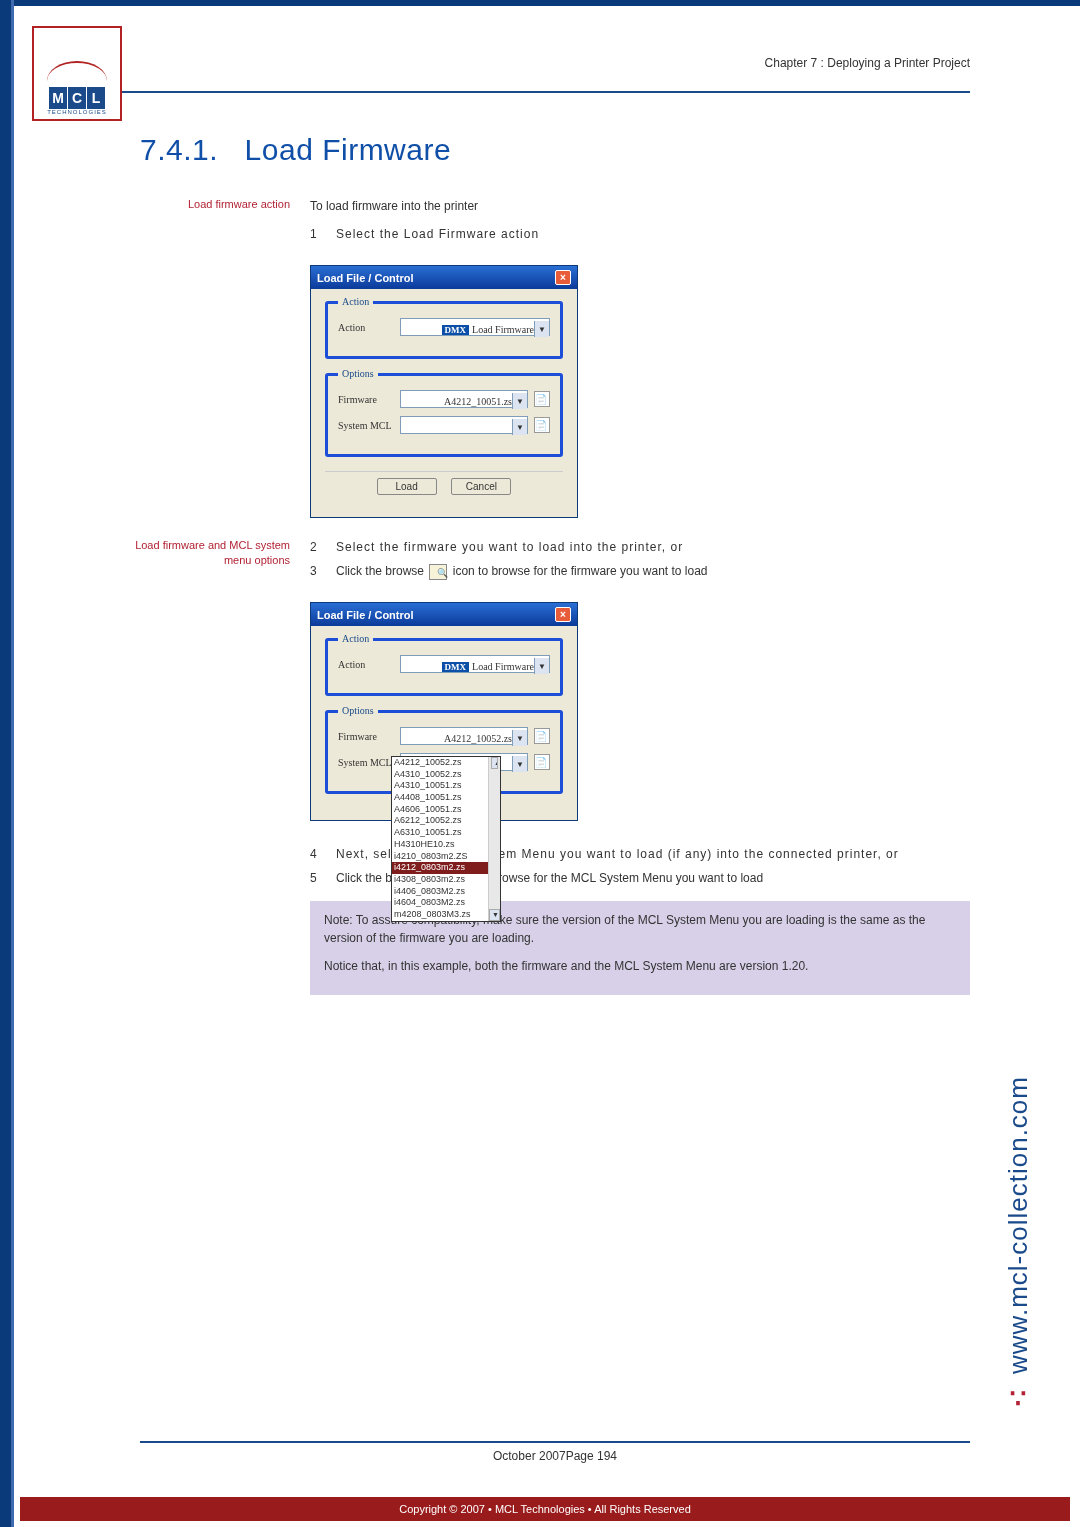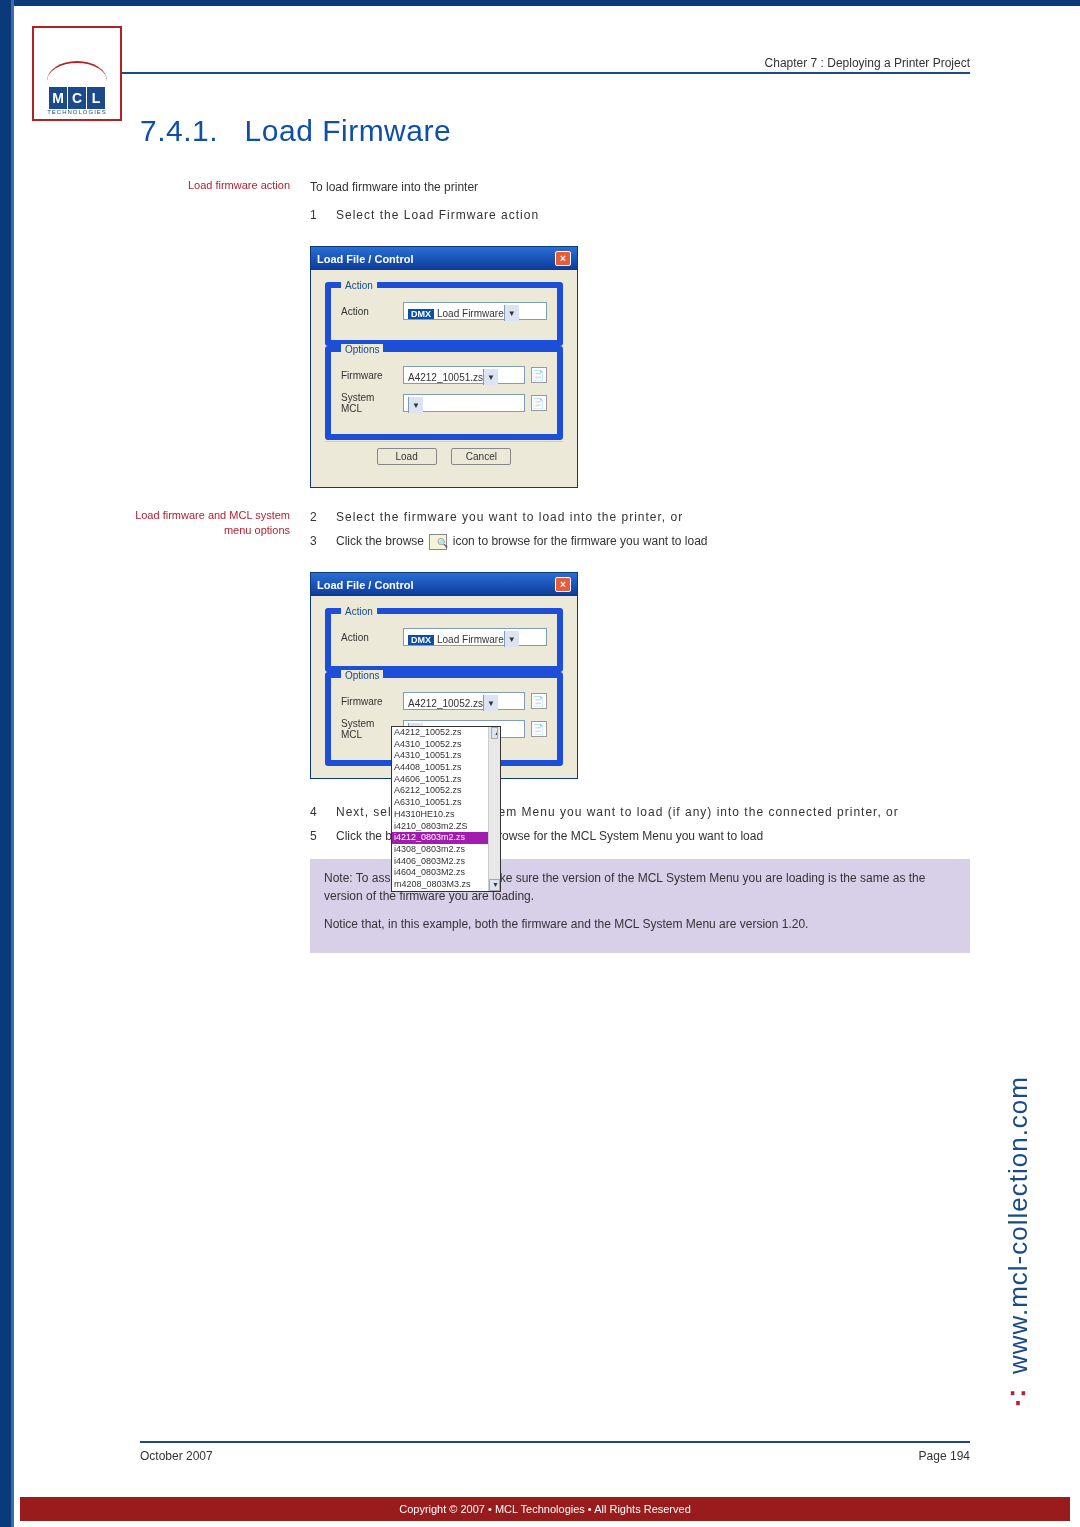--- a/index.html
+++ b/index.html
@@ -49,21 +49,21 @@
     content: ""; position: absolute; width: 60px; height: 18px;
     border-top: 2px solid #b22222; border-radius: 50% 50% 0 0 / 100% 100% 0 0;
     top: 8px;
   }
   .chapter-header {
     text-align: right;
     font-size: 12px;
     color: #333;
     padding-top: 50px;
     border-bottom: 2px solid #1a4a8a;
-    padding-bottom: 2px;
+    padding-bottom: 21px;
     margin-bottom: 40px;
   }
   h1.section-title {
     color: #0f4fa8;
     font-size: 30px;
     font-weight: normal;
     margin-left: 20px;
     margin-bottom: 30px;
     letter-spacing: 0.5px;
   }
@@ -115,45 +115,46 @@
     border: 1px solid #fff;
     color: #fff;
     font-weight: bold;
     font-size: 10px;
     text-align: center;
     line-height: 13px;
     border-radius: 2px;
   }
   .dialog-body { padding: 12px 14px; }
   .fieldset {
-    border: 6px solid #1d4ed8;
+    border: 3px solid #1d4ed8;
     border-radius: 3px;
     padding: 14px 10px 12px 10px;
-    margin-bottom: 0;
+    margin-bottom: 14px;
     position: relative;
+    font-family: Liberation Serif, serif;
   }
   .fieldset-legend {
     position: absolute;
     top: -8px; left: 10px;
     background: #ece9d8;
     padding: 0 4px;
     color: #1a4a8a;
     font-size: 10px;
   }
   .form-row { display: flex; align-items: center; margin-bottom: 8px; gap: 6px; }
   .form-label { width: 56px; font-size: 10px; }
   .select-box {
     flex: 1;
     height: 18px;
     background: #fff;
     border: 1px solid #7f9db9;
     display: flex;
     align-items: center;
     padding: 4px 0 0 4px;
-    justify-content: flex-start;
+    justify-content: flex-end;
     font-size: 10px;
   }
   .select-arrow {
     width: 15px; height: 16px;
     background: #dbe4f0;
     border-left: 1px solid #7f9db9;
     display: flex; align-items: center; justify-content: center;
     font-size: 8px; color: #333;
   }
   .dmx-badge {
@@ -187,21 +188,21 @@
   .dropdown-list {
     position: absolute;
     background: #fff;
     border: 1px solid #333;
     width: 110px;
     font-size: 9px;
     line-height: 1.3;
     z-index: 5;
   }
   .dropdown-list div { padding: 0 2px; white-space: nowrap; overflow: hidden; }
-  .dropdown-list .sel { background: #a21caf; color: #fff; }
+  .dropdown-list .sel { background: #7f1d1d; color: #fff; }
   .dropdown-list .scroll-track {
     position: absolute; right: 0; top: 0; bottom: 0; width: 12px;
     background: #e8e8e8; border-left: 1px solid #ccc;
   }
   .dropdown-list .scroll-arrow {
     height: 12px; background: #dbe4f0; border: 1px solid #aaa;
     font-size: 7px; text-align: center; line-height: 10px;
   }
   .inline-browse-icon {
     display: inline-block;
@@ -224,21 +225,21 @@
     color: #333;
   }
   .note-box p { margin-bottom: 10px; }
   .footer-row {
     position: absolute;
     bottom: 70px;
     left: 120px; right: 100px;
     border-top: 2px solid #1a4a8a;
     padding-top: 6px;
     display: flex;
-    justify-content: space-between;
+    justify-content: center;
     font-size: 12px;
   }
   .copyright-bar {
     position: absolute;
     bottom: 12px;
     left: 20px; right: 10px;
     background: #9a1b1b;
     color: #fff;
     text-align: center;
     font-size: 11px;

